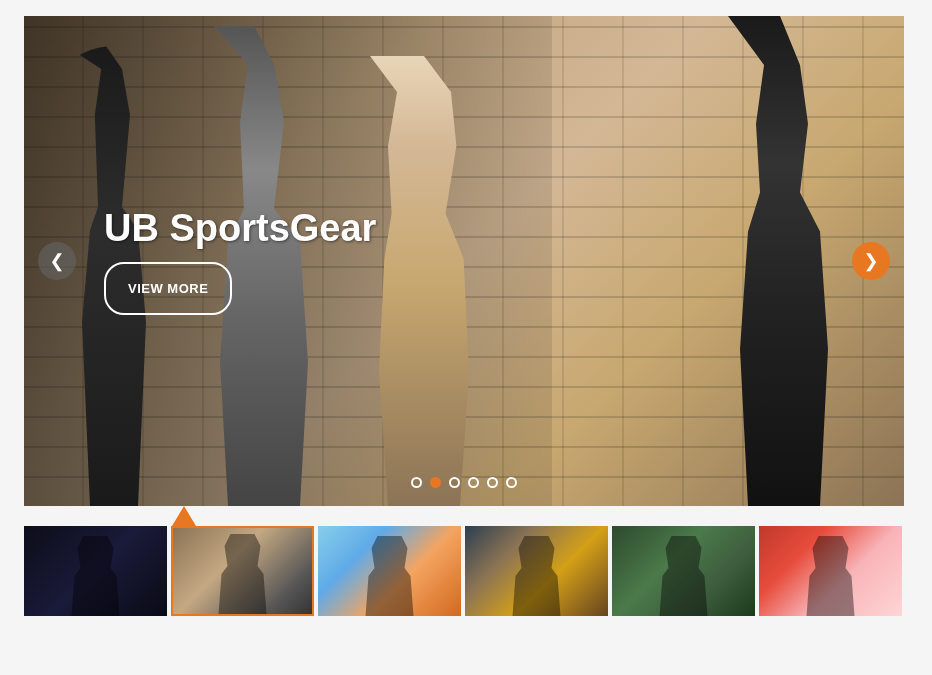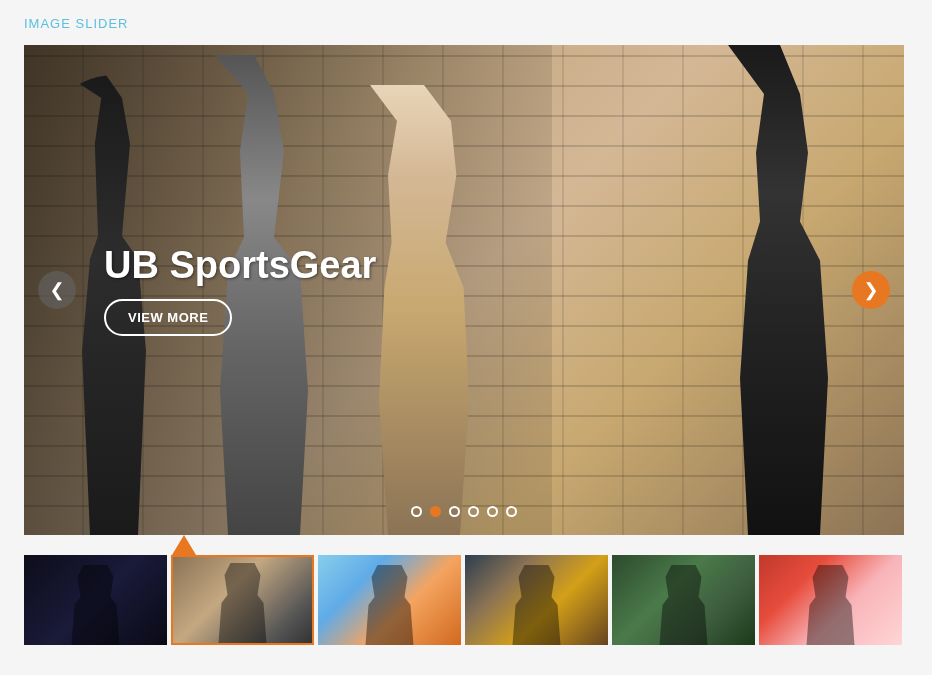--- a/index.html
+++ b/index.html
@@ -131,21 +131,21 @@
     .slide-description {
       font-size: 14px;
       margin-bottom: 24px;
       max-width: 480px;
       line-height: 1.5;
       text-shadow: 1px 1px 2px rgba(0,0,0,0.5);
     }
 
     .view-more-btn {
       display: inline-block;
-      padding: 9px 22px;
+      padding: 17px 22px;
       border: 2px solid white;
       border-radius: 20px;
       color: white;
       font-size: 13px;
       font-weight: bold;
       cursor: pointer;
       text-transform: uppercase;
       letter-spacing: 0.5px;
       background: transparent;
     }
@@ -259,21 +259,20 @@
       height: 80px;
       background: rgba(0,0,0,0.4);
       clip-path: polygon(30% 0%, 70% 0%, 80% 15%, 75% 40%, 85% 50%, 90% 100%, 10% 100%, 15% 50%, 25% 40%, 20% 15%);
     }
   </style>
 </head>
 <body>
 
 <div class="page-container">
 
-  <div class="page-title">IMAGE SLIDER</div>
 
   <div class="slider-wrapper">
 
     <div class="main-slide">
       <div class="brick-overlay"></div>
       <div class="dark-overlay"></div>
 
       <div class="person person-1"></div>
       <div class="person person-2"></div>
       <div class="person person-3"></div>

